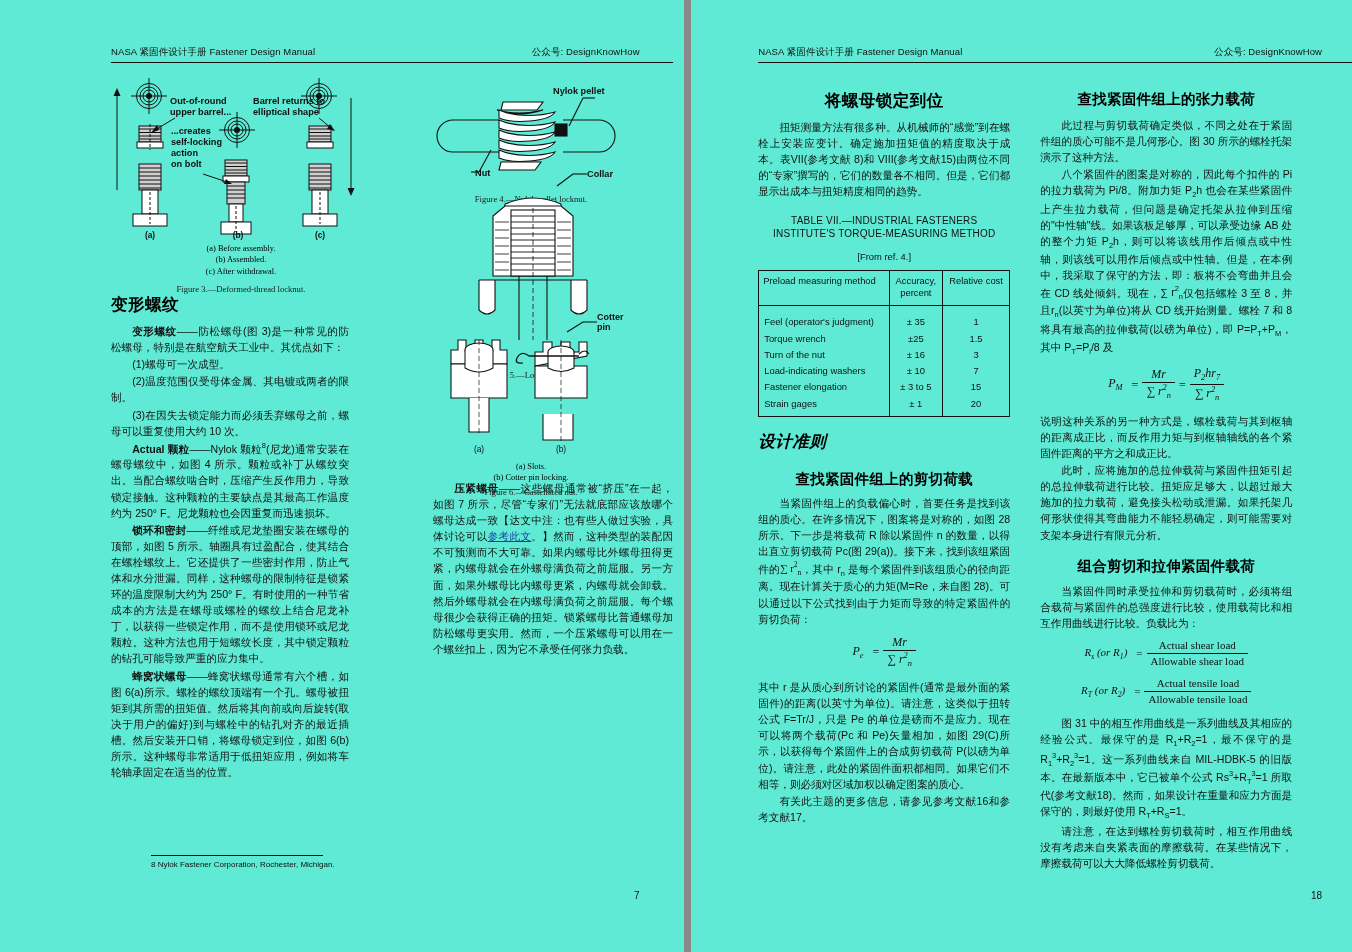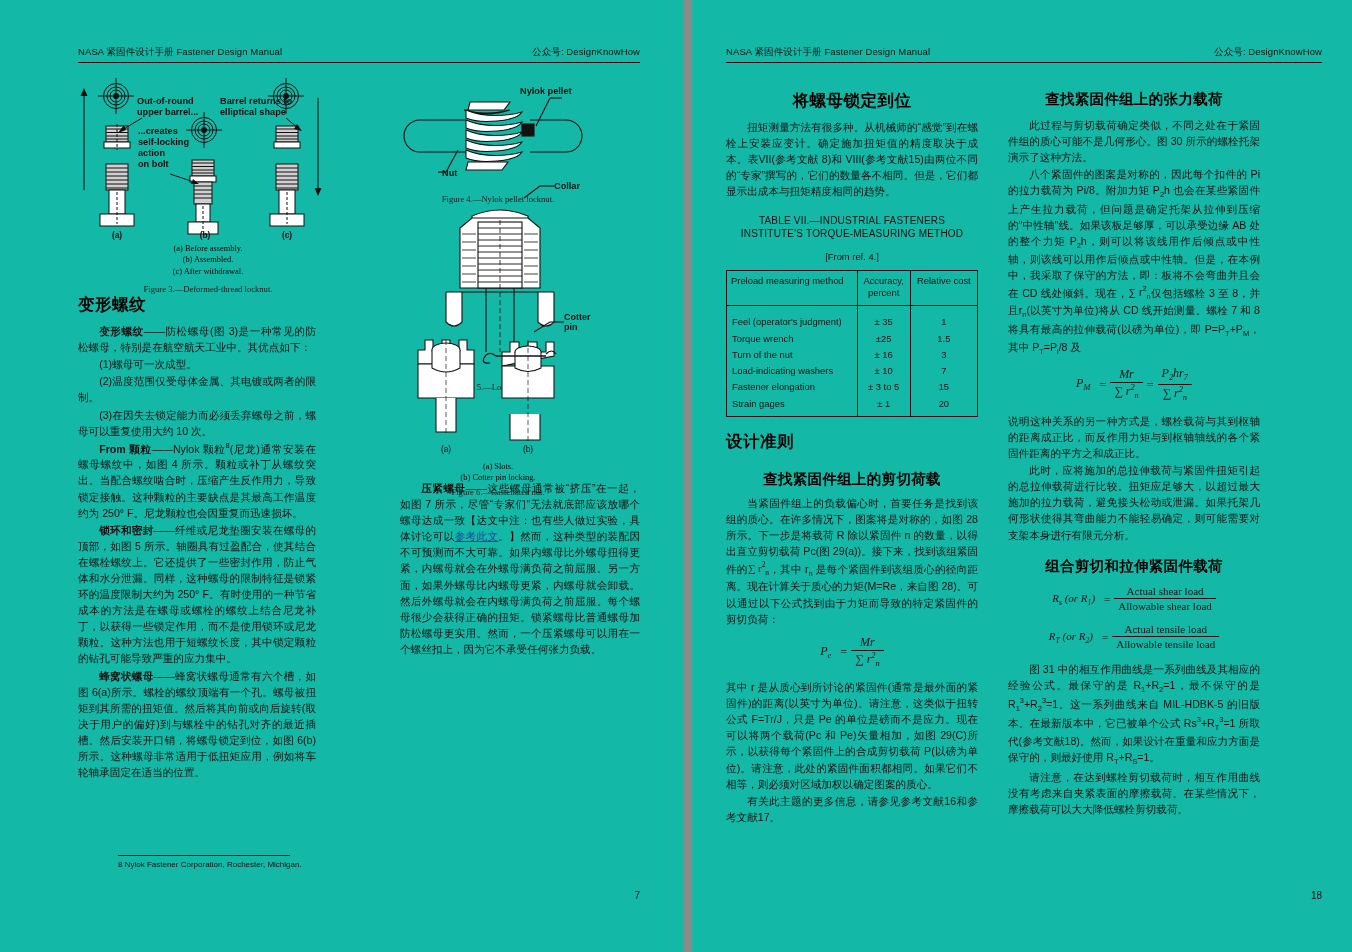--- a/index.html
+++ b/index.html
@@ -2,21 +2,21 @@
 <html><head>
 <meta charset="utf-8">
 <style>
   html,body{margin:0;padding:0;background:#8a8a8a;}
   body{
     font-family:"Liberation Sans", sans-serif;
     width:1352px;height:952px;overflow:hidden;
   }
   .spread{position:relative;width:1352px;height:952px;display:flex;background:#8a8a8a;}
 
-  .page{background:#14b8a6;position:relative;overflow:hidden;}
+  .page{background:#5eead4;position:relative;overflow:hidden;padding-left:33px;}
   .page-left{width:684px;height:952px;}
   .gutter{width:8px;height:952px;background:#8a8a8a;}
   .page-right{width:660px;height:952px;}
 
   .page-inner{position:relative;width:100%;height:100%;}
 
   
   .runhead{
     position:absolute;left:0;right:0;
     display:flex;justify-content:space-between;align-items:flex-end;
@@ -252,21 +252,21 @@
             <line x1="48" y1="90" x2="40" y2="90"></line>
           </g>
           <g font-size="9.2" font-weight="bold" fill="#111">
             <text x="122" y="12">Nylok pellet</text>
             <text x="44" y="94">Nut</text>
           </g>
         </svg>
         <div class="figcap" style="margin-top:2px;">Figure 4.—Nylok pellet locknut.</div>
       </div>
 
-      <div class="figbox" style="top:172px;left:398px;width:200px;">
+      <div class="figbox" style="top:160px;left:398px;width:200px;">
         <svg class="figsvg" width="200" height="238" viewBox="0 0 200 238">
           <g fill="none" stroke="#111" stroke-width="1.1">
             <line x1="126" y1="26" x2="142" y2="14"></line>
               <line x1="142" y1="14" x2="156" y2="14"></line>
 
             <path d="M74 44 q28 -12 56 0 l0 10 q-28 12 -56 0 z" fill="#fff"></path>
 
             <path d="M62 56 l12 -10 l56 0 l12 10 l0 60 l-80 0 z" fill="#fff"></path>
 
             <g stroke-width=".8">
@@ -354,21 +354,21 @@
         </div>
         <div class="figcap" style="margin-top:3px;">Figure 6.—Castellated nut.</div>
       </div>
 
       <div class="col cn" style="top:292px;left:78px;width:238px;">
         <h2 class="zh">变形螺纹</h2>
         <p><b class="lead">变形螺纹</b>——防松螺母(图 3)是一种常见的防松螺母，特别是在航空航天工业中。其优点如下：</p>
         <p class="num">(1)螺母可一次成型。</p>
         <p class="num">(2)温度范围仅受母体金属、其电镀或两者的限制。</p>
         <p class="num">(3)在因失去锁定能力而必须丢弃螺母之前，螺母可以重复使用大约 10 次。</p>
-        <p><b class="lead">From 颗粒</b>——Nylok 颗粒<sup style="font-size:.7em;">8</sup>(尼龙)通常安装在螺母螺纹中，如图 4 所示。颗粒或补丁从螺纹突出。当配合螺纹啮合时，压缩产生反作用力，导致锁定接触。这种颗粒的主要缺点是其最高工作温度约为 250° F。尼龙颗粒也会因重复而迅速损坏。</p>
+        <p><b class="lead">Actual 颗粒</b>——Nylok 颗粒<sup style="font-size:.7em;">8</sup>(尼龙)通常安装在螺母螺纹中，如图 4 所示。颗粒或补丁从螺纹突出。当配合螺纹啮合时，压缩产生反作用力，导致锁定接触。这种颗粒的主要缺点是其最高工作温度约为 250° F。尼龙颗粒也会因重复而迅速损坏。</p>
         <p><b class="lead">锁环和密封</b>——纤维或尼龙垫圈安装在螺母的顶部，如图 5 所示。轴圈具有过盈配合，使其结合在螺栓螺纹上。它还提供了一些密封作用，防止气体和水分泄漏。同样，这种螺母的限制特征是锁紧环的温度限制大约为 250° F。有时使用的一种节省成本的方法是在螺母或螺栓的螺纹上结合尼龙补丁，以获得一些锁定作用，而不是使用锁环或尼龙颗粒。这种方法也用于短螺纹长度，其中锁定颗粒的钻孔可能导致严重的应力集中。</p>
         <p><b class="lead">蜂窝状螺母</b>——蜂窝状螺母通常有六个槽，如图 6(a)所示。螺栓的螺纹顶端有一个孔。螺母被扭矩到其所需的扭矩值。然后将其向前或向后旋转(取决于用户的偏好)到与螺栓中的钻孔对齐的最近插槽。然后安装开口销，将螺母锁定到位，如图 6(b)所示。这种螺母非常适用于低扭矩应用，例如将车轮轴承固定在适当的位置。</p>
       </div>
 
       <div class="col cn" style="top:480px;left:400px;width:240px;">
         <p><b class="lead">压紧螺母</b>——这些螺母通常被“挤压”在一起，如图 7 所示，尽管“专家们”无法就底部应该放哪个螺母达成一致【达文中注：也有些人做过实验，具体讨论可以<span class="lnk">参考此文</span>。】然而，这种类型的装配因不可预测而不大可靠。如果内螺母比外螺母扭得更紧，内螺母就会在外螺母满负荷之前屈服。另一方面，如果外螺母比内螺母更紧，内螺母就会卸载。然后外螺母就会在内螺母满负荷之前屈服。每个螺母很少会获得正确的扭矩。锁紧螺母比普通螺母加防松螺母更实用。然而，一个压紧螺母可以用在一个螺丝扣上，因为它不承受任何张力负载。</p>
       </div>
 
       <div class="footnote" style="left:78px;top:855px;width:260px;">
         <div class="fnrule"></div>
@@ -436,21 +436,21 @@
               <tr>
                 <td class="l">Strain gages</td>
                 <td class="c">± 1</td>
                 <td class="c">20</td>
               </tr>
             </tbody>
           </table>
           <div class="tbl-botline"></div>
         </div>
 
-        <h2 class="zh" style="margin-top:8px;">设计准则</h2>
+        <h2 class="zh" style="margin-top:8px;font-style:italic;">设计准则</h2>
         <h3 class="zh" style="margin-top:14px;">查找紧固件组上的剪切荷载</h3>
         <p>当紧固件组上的负载偏心时，首要任务是找到该组的质心。在许多情况下，图案将是对称的，如图 28 所示。下一步是将载荷 R 除以紧固件 n 的数量，以得出直立剪切载荷 Pc(图 29(a))。接下来，找到该组紧固件的<span class="inlmath" style="font-style:normal;">∑ r<sup class="sup">2</sup><sub class="sub">n</sub></span>，其中 r<sub class="sub">n</sub> 是每个紧固件到该组质心的径向距离。现在计算关于质心的力矩(M=Re，来自图 28)。可以通过以下公式找到由于力矩而导致的特定紧固件的剪切负荷：</p>
 
         <div class="formula">
           <span class="lhs">P<sub class="sub">e</sub></span><span class="eqsign">=</span><span class="frac"><span class="num">Mr</span><span class="den">∑ r<sup class="sup">2</sup><sub class="sub">n</sub></span></span>
         </div>
 
         <p class="noind">其中 r 是从质心到所讨论的紧固件(通常是最外面的紧固件)的距离(以英寸为单位)。请注意，这类似于扭转公式 F=Tr/J，只是 Pe 的单位是磅而不是应力。现在可以将两个载荷(Pc 和 Pe)矢量相加，如图 29(C)所示，以获得每个紧固件上的合成剪切载荷 P(以磅为单位)。请注意，此处的紧固件面积都相同。如果它们不相等，则必须对区域加权以确定图案的质心。</p>
         <p>有关此主题的更多信息，请参见参考文献16和参考文献17。</p>
       </div>
@@ -461,20 +461,21 @@
         <p>八个紧固件的图案是对称的，因此每个扣件的 Pi 的拉力载荷为 Pi/8。附加力矩 P<sub class="sub">2</sub>h 也会在某些紧固件上产生拉力载荷，但问题是确定托架从拉伸到压缩的"中性轴"线。如果该板足够厚，可以承受边缘 AB 处的整个力矩 P<sub class="sub">2</sub>h，则可以将该线用作后倾点或中性轴，则该线可以用作后倾点或中性轴。但是，在本例中，我采取了保守的方法，即：板将不会弯曲并且会在 CD 线处倾斜。现在，<span style="white-space:nowrap;">∑ r<sup class="sup">2</sup><sub class="sub">n</sub></span>仅包括螺栓 3 至 8，并且r<sub class="sub">n</sub>(以英寸为单位)将从 CD 线开始测量。螺栓 7 和 8 将具有最高的拉伸载荷(以磅为单位)，即 P=P<sub class="sub">T</sub>+P<sub class="sub">M</sub>，其中 P<sub class="sub">T</sub>=P<sub class="sub">i</sub>/8 及</p>
 
         <div class="formula">
           <span class="lhs">P<sub class="sub">M</sub></span><span class="eqsign">=</span><span class="frac"><span class="num">Mr</span><span class="den">∑ r<sup class="sup">2</sup><sub class="sub">n</sub></span></span><span class="eqsign">=</span><span class="frac"><span class="num">P<sub class="sub">2</sub>hr<sub class="sub">7</sub></span><span class="den">∑ r<sup class="sup">2</sup><sub class="sub">n</sub></span></span>
         </div>
 
         <p class="noind">说明这种关系的另一种方式是，螺栓载荷与其到枢轴的距离成正比，而反作用力矩与到枢轴轴线的各个紧固件距离的平方之和成正比。</p>
         <p>此时，应将施加的总拉伸载荷与紧固件扭矩引起的总拉伸载荷进行比较。扭矩应足够大，以超过最大施加的拉力载荷，避免接头松动或泄漏。如果托架几何形状使得其弯曲能力不能轻易确定，则可能需要对支架本身进行有限元分析。</p>
 
         <h3 class="zh" style="margin-top:12px;margin-bottom:6px;">组合剪切和拉伸紧固件载荷</h3>
+        <p>当紧固件同时承受拉伸和剪切载荷时，必须将组合载荷与紧固件的总强度进行比较，使用载荷比和相互作用曲线进行比较。负载比为：</p>
 
         <div class="formula ratio">
           <span class="lhs">R<sub class="sub">s</sub> (or R<sub class="sub">1</sub>)</span><span class="eqsign">=</span><span class="frac"><span class="num">Actual shear load</span><span class="den">Allowable shear load</span></span>
         </div>
         <div class="formula ratio">
           <span class="lhs">R<sub class="sub">T</sub> (or R<sub class="sub">2</sub>)</span><span class="eqsign">=</span><span class="frac"><span class="num">Actual tensile load</span><span class="den">Allowable tensile load</span></span>
         </div>
 
         <p>图 31 中的相互作用曲线是一系列曲线及其相应的经验公式。最保守的是 R<sub class="sub">1</sub>+R<sub class="sub">2</sub>=1，最不保守的是 R<sub class="sub">1</sub><sup class="sup">3</sup>+R<sub class="sub">2</sub><sup class="sup">3</sup>=1。这一系列曲线来自 MIL-HDBK-5 的旧版本。在最新版本中，它已被单个公式 Rs<sup class="sup">3</sup>+R<sub class="sub">T</sub><sup class="sup">3</sup>=1 所取代(参考文献18)。然而，如果设计在重量和应力方面是保守的，则最好使用 R<sub class="sub">T</sub>+R<sub class="sub">S</sub>=1。</p>
         <p>请注意，在达到螺栓剪切载荷时，相互作用曲线没有考虑来自夹紧表面的摩擦载荷。在某些情况下，摩擦载荷可以大大降低螺栓剪切载荷。</p>

